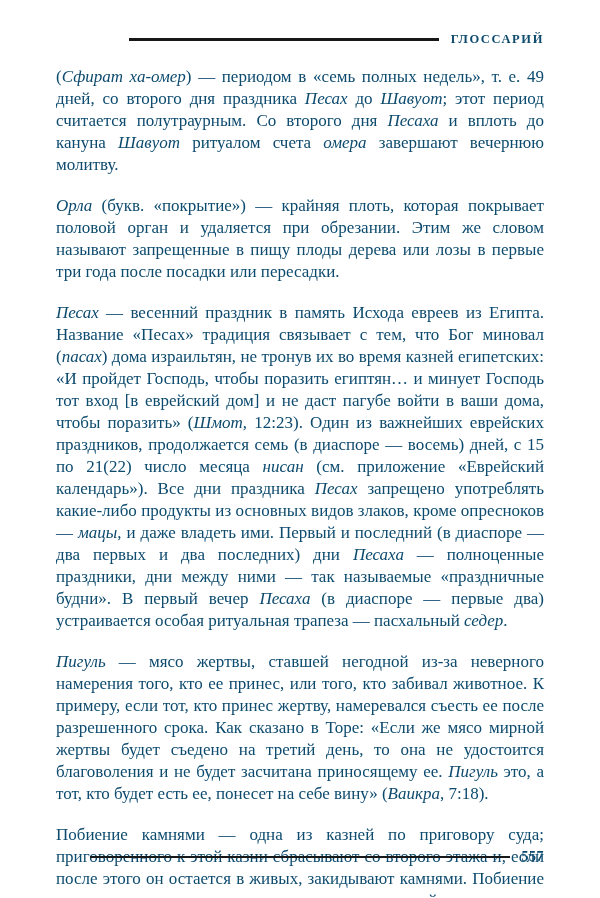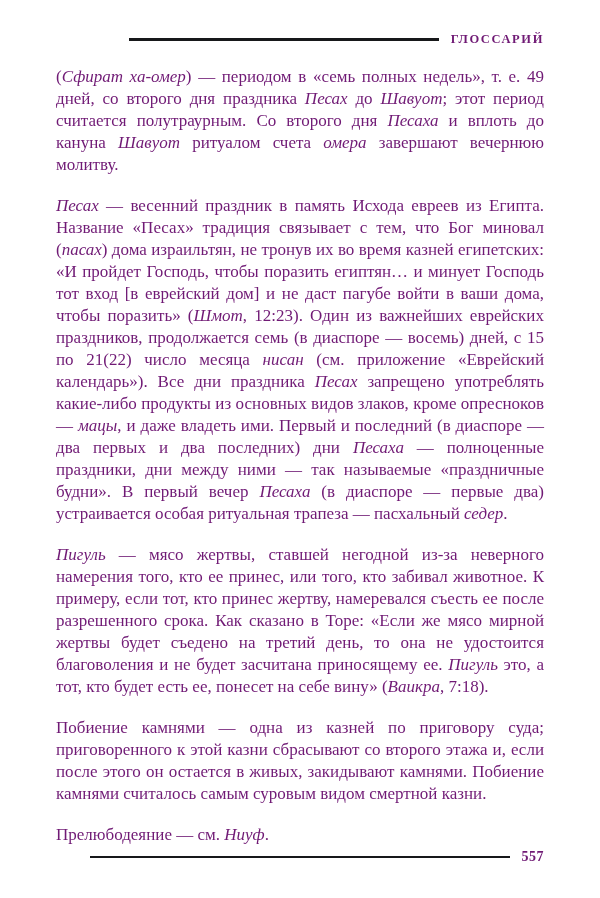--- a/index.html
+++ b/index.html
@@ -6,21 +6,21 @@
     margin: 0;
     padding: 0;
     background: #ffffff;
   }
   .page {
     position: relative;
     width: 600px;
     height: 898px;
     background: #ffffff;
     font-family: "Liberation Serif", serif;
-    color: #701a75;
+    color: #0c4a6e;
     overflow: hidden;
   }
   .header {
     position: absolute;
     left: 56px;
     top: 28px;
     right: 56px;
     height: 22px;
     display: flex;
     align-items: center;
@@ -89,20 +89,21 @@
 
 <div class="page">
 
   <div class="header">
     <div class="header-rule"></div>
     <div class="header-title">ГЛОССАРИЙ</div>
   </div>
 
   <div class="content" id="body-container">
       <p class="para"><span>(</span><span class="it">Сфират ха-омер</span><span>) — периодом в «семь полных недель», т. е. 49 дней, со второго дня праздника </span><span class="it">Песах</span><span> до </span><span class="it">Шавуот</span><span>; этот период считается полутраурным. Со второго дня </span><span class="it">Песаха</span><span> и вплоть до кануна </span><span class="it">Шавуот</span><span> ритуалом счета </span><span class="it">омера</span><span> завершают вечернюю молитву.</span></p>
+      <p class="para"><span class="it">Орла</span><span> (букв. «покрытие») — крайняя плоть, которая покрывает половой орган и удаляется при обрезании. Этим же словом называют запрещенные в пищу плоды дерева или лозы в первые три года после посадки или пересадки.</span></p>
       <p class="para"><span class="it">Песах</span><span> — весенний праздник в память Исхода евреев из Египта. Название «Песах» традиция связывает с тем, что Бог миновал (</span><span class="it">пасах</span><span>) дома израильтян, не тронув их во время казней египетских: «И пройдет Господь, чтобы поразить египтян… и минует Господь тот вход [в еврейский дом] и не даст пагубе войти в ваши дома, чтобы поразить» (</span><span class="it">Шмот</span><span>, 12:23). Один из важнейших еврейских праздников, продолжается семь (в диаспоре — восемь) дней, с 15 по 21(22) число месяца </span><span class="it">нисан</span><span> (см. приложение «Еврейский календарь»). Все дни праздника </span><span class="it">Песах</span><span> запрещено употреблять какие-либо продукты из основных видов злаков, кроме опресноков — </span><span class="it">мацы</span><span>, и даже владеть ими. Первый и последний (в диаспоре — два первых и два последних) дни </span><span class="it">Песаха</span><span> — полноценные праздники, дни между ними — так называемые «праздничные будни». В первый вечер </span><span class="it">Песаха</span><span> (в диаспоре — первые два) устраивается особая ритуальная трапеза — пасхальный </span><span class="it">седер</span><span>.</span></p>
       <p class="para"><span class="it">Пигуль</span><span> — мясо жертвы, ставшей негодной из-за неверного намерения того, кто ее принес, или того, кто забивал животное. К примеру, если тот, кто принес жертву, намеревался съесть ее после разрешенного срока. Как сказано в Торе: «Если же мясо мирной жертвы будет съедено на третий день, то она не удостоится благоволения и не будет засчитана приносящему ее. </span><span class="it">Пигуль</span><span> это, а тот, кто будет есть ее, понесет на себе вину» (</span><span class="it">Ваикра</span><span>, 7:18).</span></p>
       <p class="para"><span>Побиение камнями — одна из казней по приговору суда; приговоренного к этой казни сбрасывают со второго этажа и, если после этого он остается в живых, закидывают камнями. Побиение камнями считалось самым суровым видом смертной казни.</span></p>
       <p class="para"><span>Прелюбодеяние — см. </span><span class="it">Ниуф</span><span>.</span></p>
     </div>
 
   <div class="footer">
     <div class="footer-rule"></div>
     <div class="folio">557</div>
   </div>

